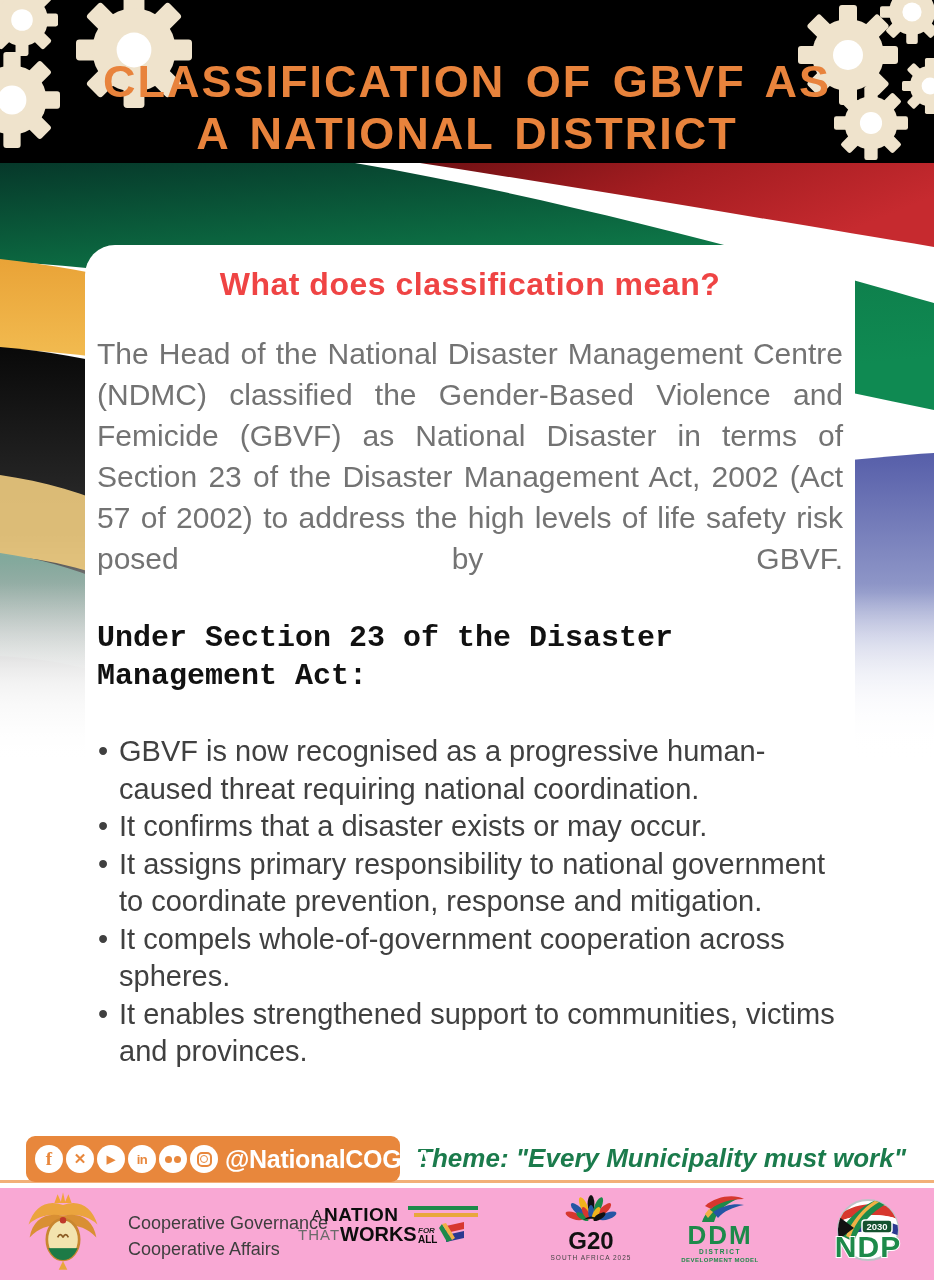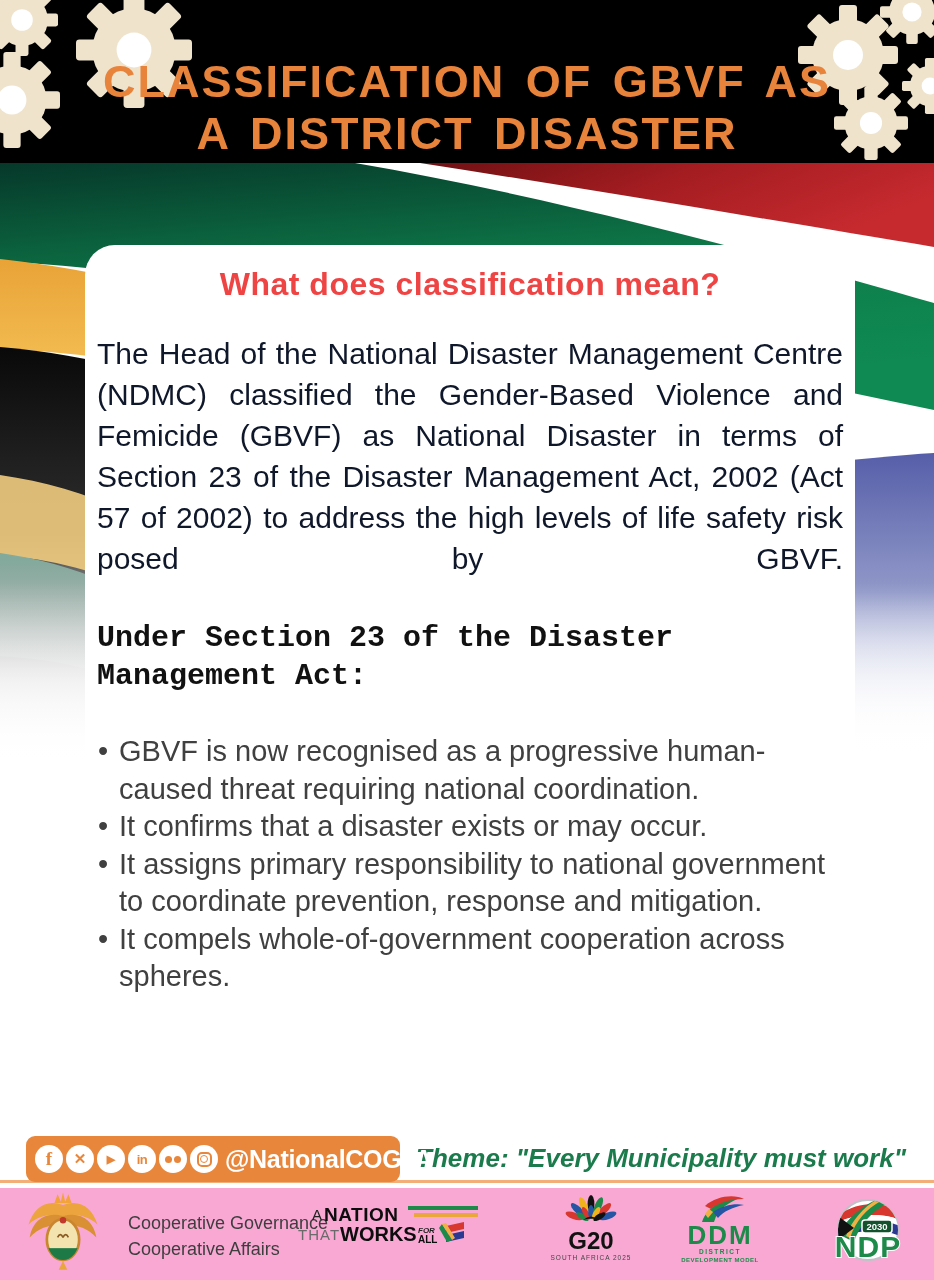--- a/index.html
+++ b/index.html
@@ -15,21 +15,21 @@
 
   
   .flag-wrap{position:absolute;left:0;top:163px;width:934px;height:600px;}
   .flag-wrap svg{display:block;width:100%;height:100%;}
 
   
   .card{position:absolute;left:85px;top:245px;width:770px;background:#fff;
         border-radius:30px;padding:10px 12px 26px 12px;box-sizing:border-box;}
   .card-heading{margin:10px 0 0 0;text-align:center;color:#ef4444;
         font-size:32px;font-weight:700;line-height:38px;letter-spacing:.5px;}
-  .card-paragraph{margin:30px 0 0 0;color:#0f172a;font-size:30px;line-height:41px;
+  .card-paragraph{margin:30px 0 0 0;color:#737373;font-size:30px;line-height:41px;
         text-align:justify;text-align-last:justify;}
   .card-subheading{margin:40px 0 0 0;color:#111;font-size:30px;font-weight:700;line-height:38px;font-family:Liberation Mono, monospace;}
   .bullets{margin:38px 0 0 0;padding:0;list-style:none;color:#404040;
         font-size:29px;line-height:37.5px;}
   .bullets li{position:relative;padding-left:22px;}
   .bullets li::before{content:"\2022";position:absolute;left:1px;top:0;}
 
   
   .rule{position:absolute;left:0;top:1180px;width:934px;height:3px;background:#F2B078;}
   .social-bar{position:absolute;left:26px;top:1136px;width:374px;height:46px;
@@ -89,21 +89,21 @@
       <use href="#gear" x="76" y="-8" width="116" height="116"></use>
       <use href="#gear" x="-36" y="52" width="96" height="96"></use>
 
       <use href="#gear" x="798" y="5" width="100" height="100"></use>
       <use href="#gear" x="880" y="-20" width="64" height="64"></use>
       <use href="#gear" x="834" y="86" width="74" height="74"></use>
       <use href="#gear" x="902" y="58" width="56" height="56"></use>
     </svg>
     <div class="title">
       <div>CLASSIFICATION OF GBVF AS</div>
-      <div>A DISTRICT DISASTER</div>
+      <div>A NATIONAL DISTRICT</div>
     </div>
   </div>
 
   <div class="flag-wrap">
     <svg viewBox="0 0 934 600" preserveAspectRatio="none" aria-hidden="true">
       <defs>
         <linearGradient id="gRed" x1="0" y1="0" x2="1" y2="0.4">
           <stop offset="0" stop-color="#6F1013"></stop>
           <stop offset="0.5" stop-color="#A51D21"></stop>
           <stop offset="1" stop-color="#C62A2F"></stop>
@@ -151,20 +151,21 @@
 
   <div class="card">
     <h2 class="card-heading">What does classification mean?</h2>
     <p class="card-paragraph">The Head of the National Disaster Management Centre (NDMC) classified the Gender-Based Violence and Femicide (GBVF) as National Disaster in terms of Section 23 of the Disaster Management Act, 2002 (Act 57 of 2002) to address the high levels of life safety risk posed by GBVF.</p>
     <p class="card-subheading">Under Section 23 of the Disaster Management Act:</p>
     <ul class="bullets">
       <li>GBVF is now recognised as a progressive human-caused threat requiring national coordination.</li>
       <li>It confirms that a disaster exists or may occur.</li>
       <li>It assigns primary responsibility to national government to coordinate prevention, response and mitigation.</li>
       <li>It compels whole-of-government cooperation across spheres.</li>
+      <li>It enables strengthened support to communities, victims and provinces.</li>
     </ul>
   </div>
 
   <div class="rule"></div>
 
   <div class="social-bar">
     <span class="sicon g-fb">f</span>
     <span class="sicon g-x">✕</span>
     <span class="sicon g-yt">▶</span>
     <span class="sicon g-in">in</span>

